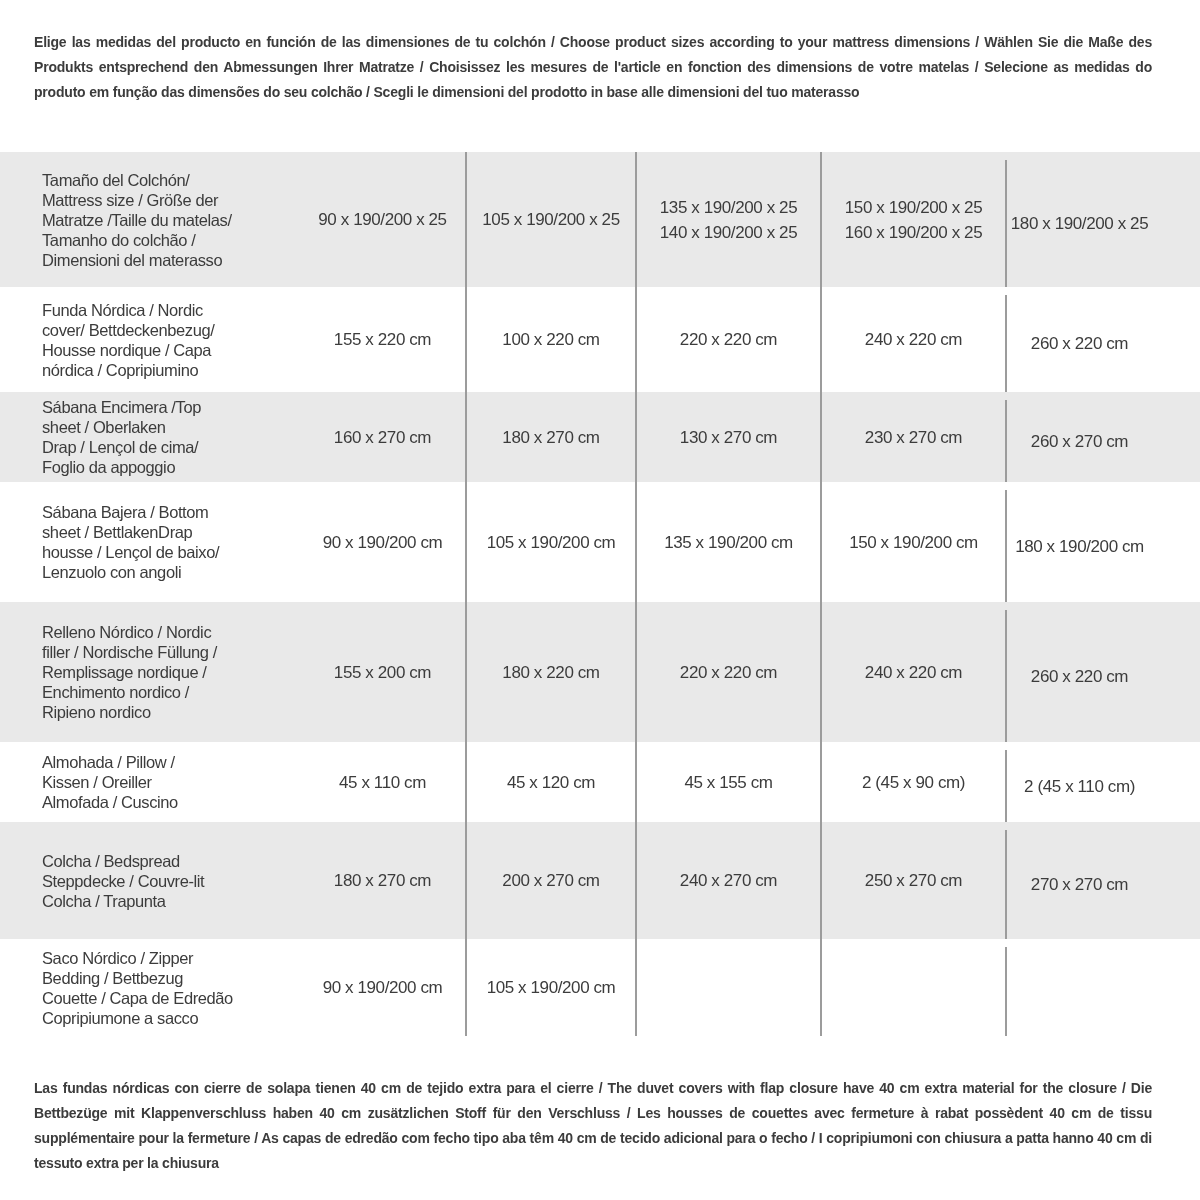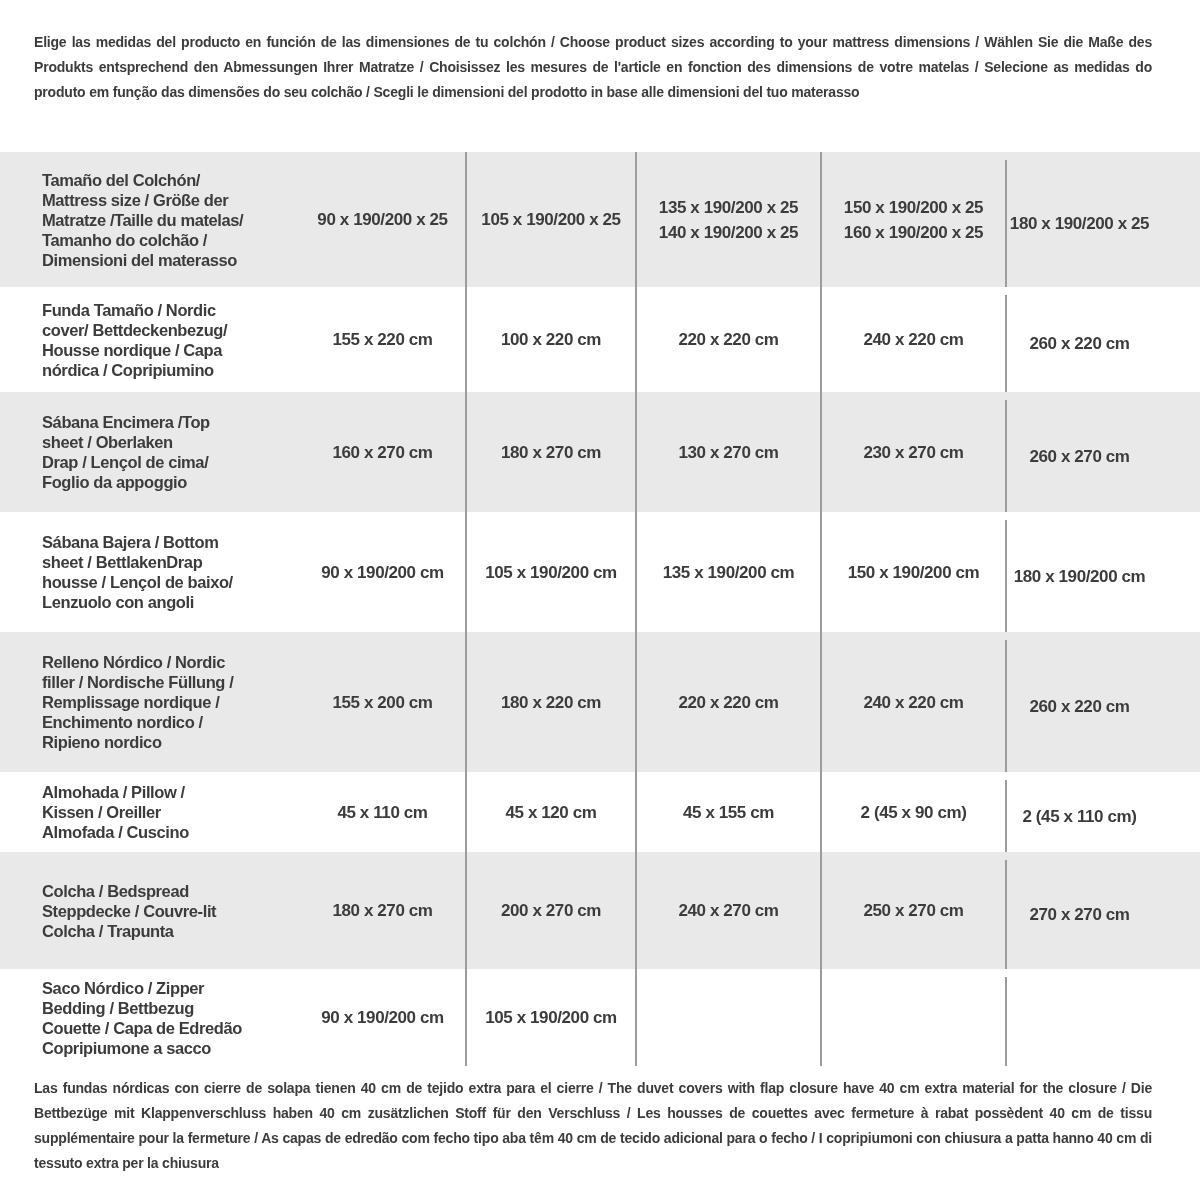--- a/index.html
+++ b/index.html
@@ -27,26 +27,26 @@
     position:absolute;
     top:152px;
     left:0;
     width:1200px;
   }
   .trow {
     display:grid;
     grid-template-columns:300px 165px 170px 185px 185px 195px;
   }
   .trow.gray { background:#e9e9e9; }
-  .r0{height:135px} .r1{height:105px} .r2{height:120px} .r3{height:120px}
+  .r0{height:135px} .r1{height:105px} .r2{height:90px} .r3{height:120px}
   .r4{height:140px} .r5{height:80px} .r6{height:117px} .r7{height:97px}
   .cell {
     display:flex;
     align-items:center;
-    font-weight:bold;
+    font-weight:normal;
     white-space:pre-line;
   }
   .cell.label {
     padding-left:42px;
     font-size:16.5px;
     line-height:20px;
     letter-spacing:-0.4px;
   }
   .cell.val {
     justify-content:center;
@@ -74,21 +74,21 @@
     <div class="cell val">90 x 190/200 x 25</div>
     <div class="cell val b">105 x 190/200 x 25</div>
     <div class="cell val b">135 x 190/200 x 25
 140 x 190/200 x 25</div>
     <div class="cell val b">150 x 190/200 x 25
 160 x 190/200 x 25</div>
     <div class="cell val b last">180 x 190/200 x 25</div>
   </div>
 
   <div class="trow r1">
-    <div class="cell label">Funda Tamaño /  Nordic
+    <div class="cell label">Funda Nórdica /  Nordic
 cover/ Bettdeckenbezug/
 Housse nordique  / Capa
 nórdica / Copripiumino</div>
     <div class="cell val">155 x 220 cm</div>
     <div class="cell val b">100 x 220 cm</div>
     <div class="cell val b">220 x 220 cm</div>
     <div class="cell val b">240 x 220 cm</div>
     <div class="cell val b last">260 x 220 cm</div>
   </div>
 

